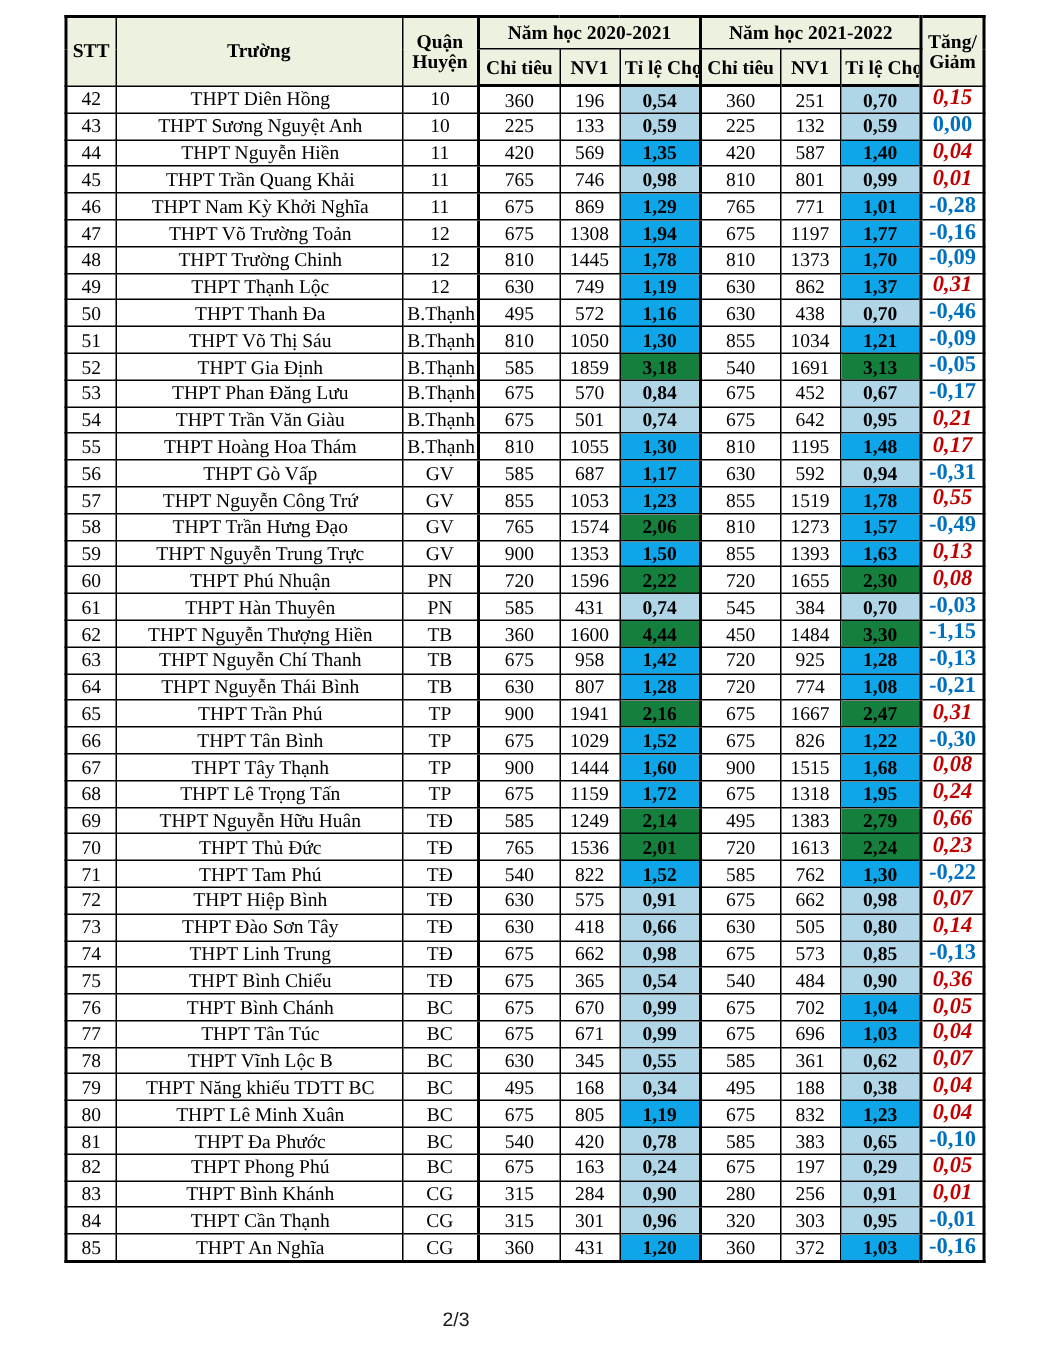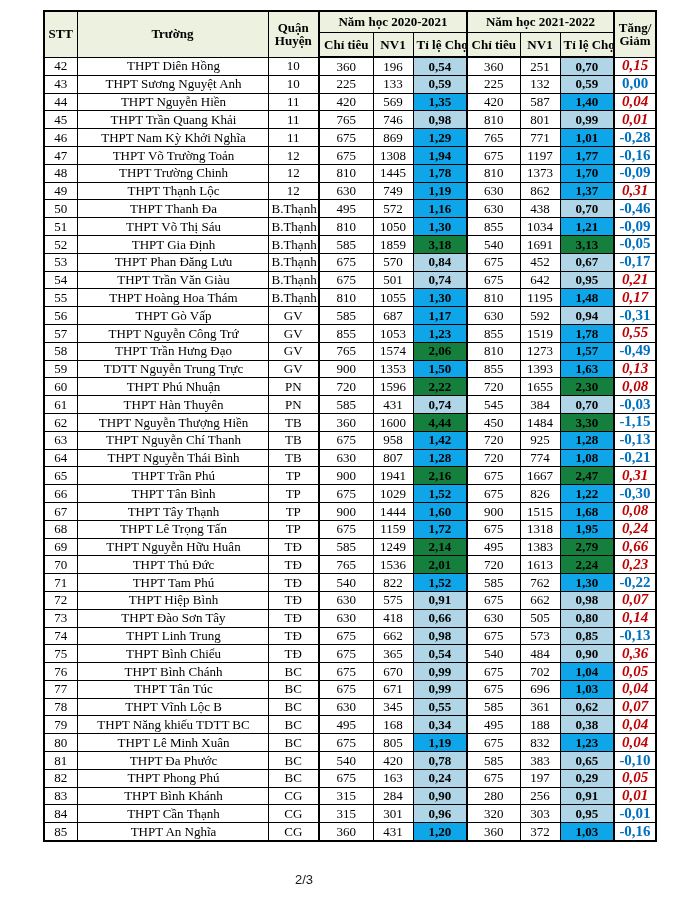--- a/index.html
+++ b/index.html
@@ -291,21 +291,21 @@
           <td class="b-left2">765</td>
           <td class="">1574</td>
           <td class="ratio bg-rose">2,06</td>
           <td class="b-left2">810</td>
           <td class="">1273</td>
           <td class="ratio bg-peach">1,57</td>
           <td class="change b-left2 txt-blue">-0,49</td>
         </tr>
         <tr>
           <td class="">59</td>
-          <td class="school">TDTT Nguyễn Trung Trực</td>
+          <td class="school">THPT Nguyễn Trung Trực</td>
           <td class="">GV</td>
           <td class="b-left2">900</td>
           <td class="">1353</td>
           <td class="ratio bg-peach">1,50</td>
           <td class="b-left2">855</td>
           <td class="">1393</td>
           <td class="ratio bg-peach">1,63</td>
           <td class="change b-left2 txt-red">0,13</td>
         </tr>
         <tr>

